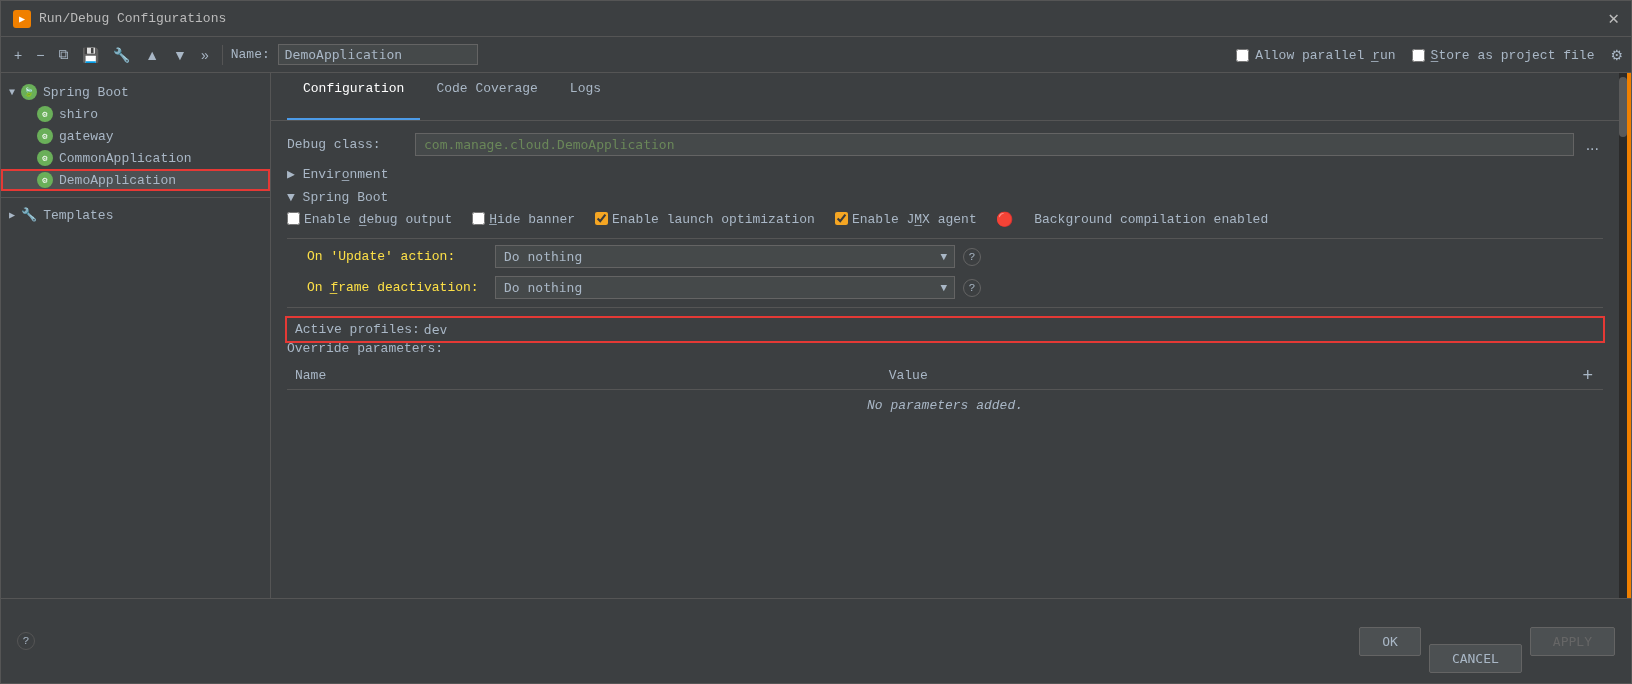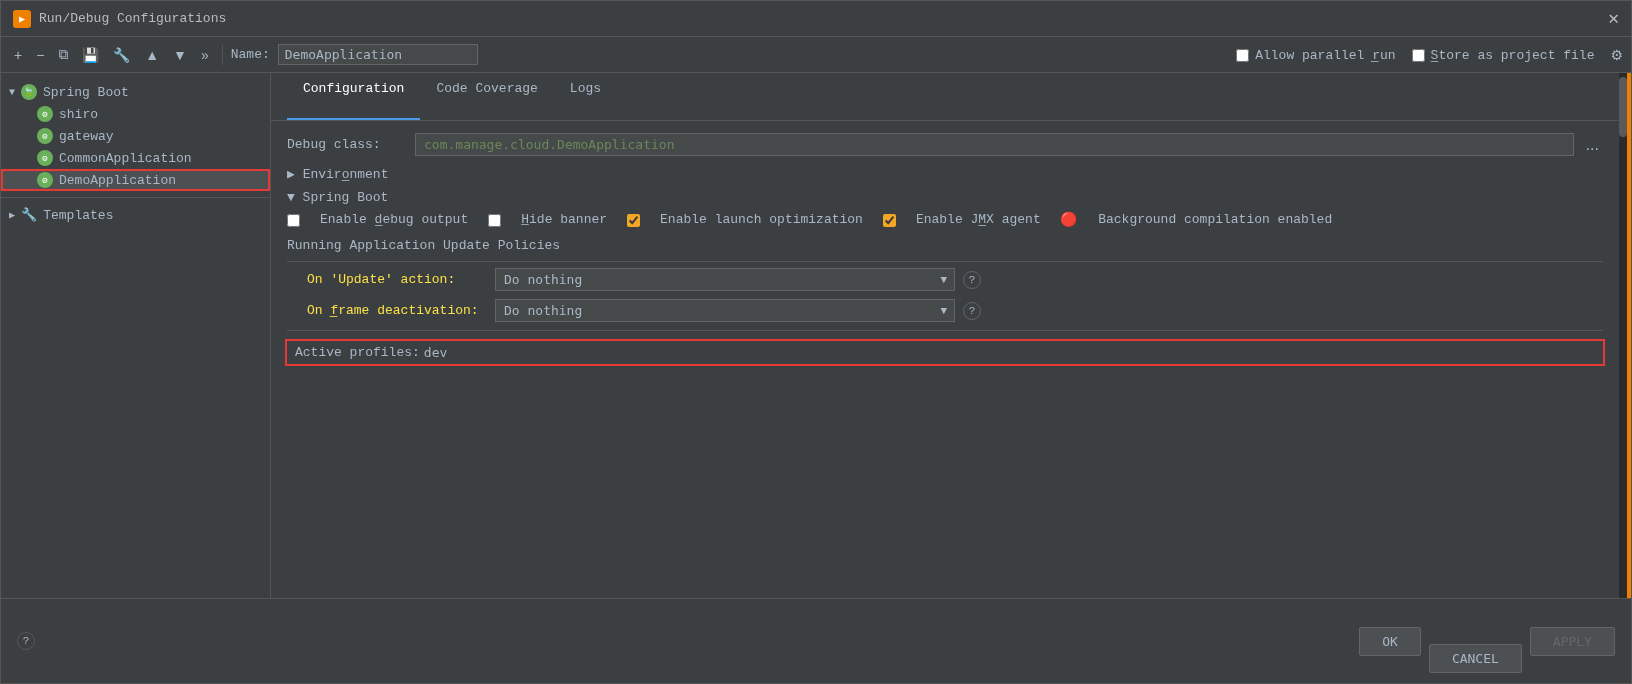--- a/index.html
+++ b/index.html
@@ -228,22 +228,22 @@
     .spring-boot-section { margin-bottom: 8px; }
     .checkbox-options-row {
       display: flex;
       align-items: center;
       gap: 20px;
       margin-bottom: 10px;
       flex-wrap: wrap;
     }
     .cb-opt {
       display: flex;
-      align-items: flex-end;
-      gap: 20px;
+      align-items: flex-start;
+      gap: 4px;
       font-size: 13px;
     }
     .cb-opt input { accent-color: #4c9be8; }
     .cb-opt.checked-yellow input { accent-color: #f5a623; }
     .warning-icon { color: #e53935; font-size: 14px; }
     .update-policies-section { margin-bottom: 10px; }
     .update-title {
       font-size: 13px;
       color: #a9b7c6;
       margin-bottom: 8px;
@@ -521,21 +521,20 @@
               <div class="cb-opt checked-yellow">
                 <input type="checkbox" id="jmx" checked="" style="accent-color: rgb(245, 166, 35);">
                 <label for="jmx">Enable JM̲X agent</label>
               </div>
               <span class="warning-icon">🔴</span>
               <span style="font-size:13px">Background compilation enabled</span>
             </div>
           </div>
 
           <div class="update-policies-section">
-            <div class="update-title">Running Application Update Policies</div>
             <div class="divider"></div>
             <div class="policy-row">
               <span class="policy-label" style="padding-left:20px">On 'Update' action:</span>
               <div class="select-wrapper">
                 <select class="policy-select">
                   <option>Do nothing</option>
                 </select>
                 <span class="select-arrow">▼</span>
               </div>
               <div class="help-icon">?</div>
@@ -551,20 +550,39 @@
               <div class="help-icon">?</div>
             </div>
             <div class="divider"></div>
           </div>
 
           <div class="active-profiles-row">
             <span class="form-label" style="min-width:120px; flex-shrink:0">Active profiles:</span>
             <input class="active-profiles-input" type="text" value="dev" style="">
           </div>
 
+          <div class="override-section">
+            <div class="override-title">Override parameters:</div>
+            <table class="params-table">
+              <thead>
+                <tr>
+                  <th>Name</th>
+                  <th>Value</th>
+                  <th class="table-action-col">
+                    <button class="add-btn">+</button>
+                  </th>
+                </tr>
+              </thead>
+              <tbody>
+                <tr>
+                  <td colspan="3" class="no-params">No parameters added.</td>
+                </tr>
+              </tbody>
+            </table>
+          </div>
         </div>
       </div>
 
       <div class="scrollbar-area">
         <div class="scrollbar-thumb"></div>
       </div>
 
       <div class="orange-bar"></div>
     </div>
   </div>

